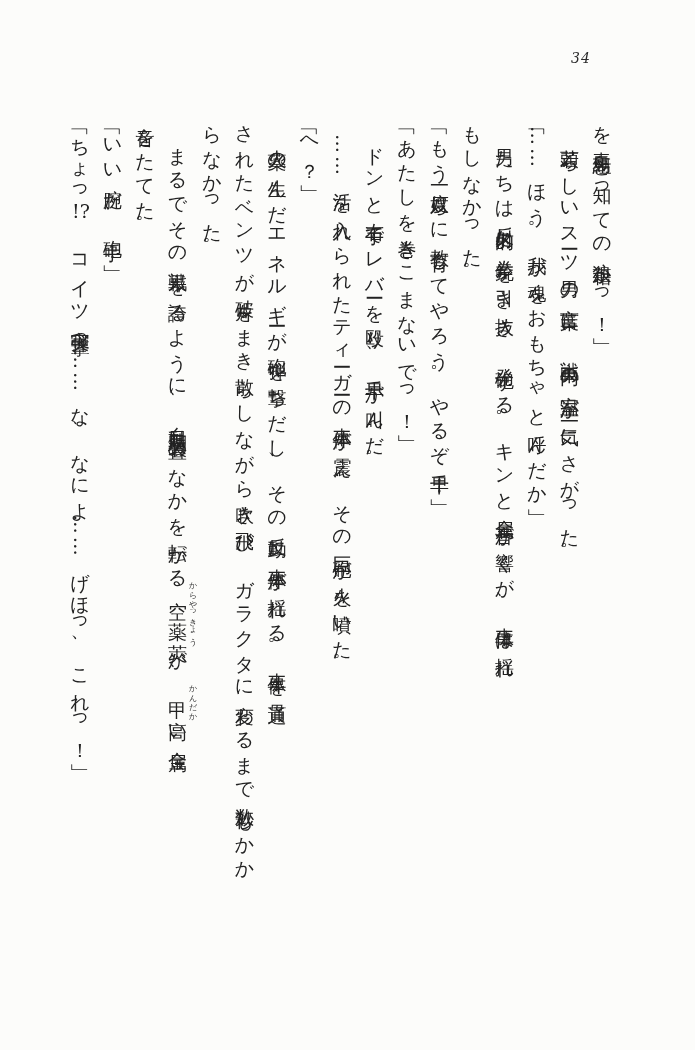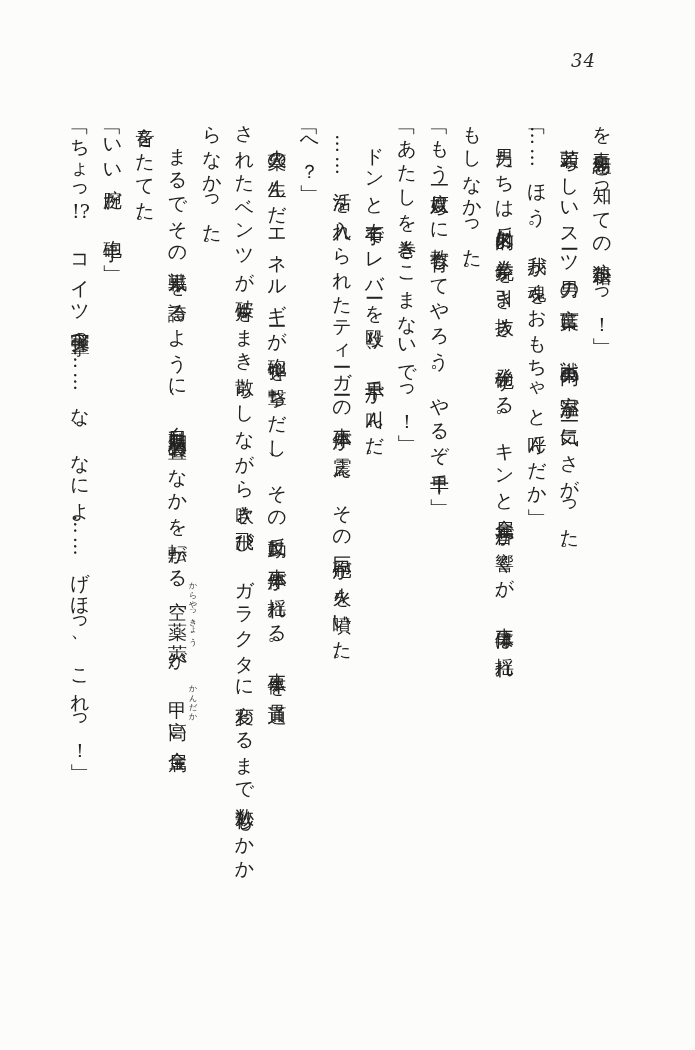--- a/index.html
+++ b/index.html
@@ -13,21 +13,21 @@
     background: #fcfcfa;
     overflow: hidden;
     font-family: "DejaVu Serif", "Liberation Serif", serif;
   }
   .page-number {
     position: absolute;
     top: 50px;
     left: 571px;
     font-family: "DejaVu Serif", "Liberation Serif", serif;
     font-style: italic;
-    font-size: 18px;
+    font-size: 14px;
     letter-spacing: 1px;
     color: #2b2b2b;
     text-align: right;
   }
   .text-block {
     position: absolute;
     top: 112px;
     right: 76px;
     height: 845px;
     writing-mode: vertical-rl;

